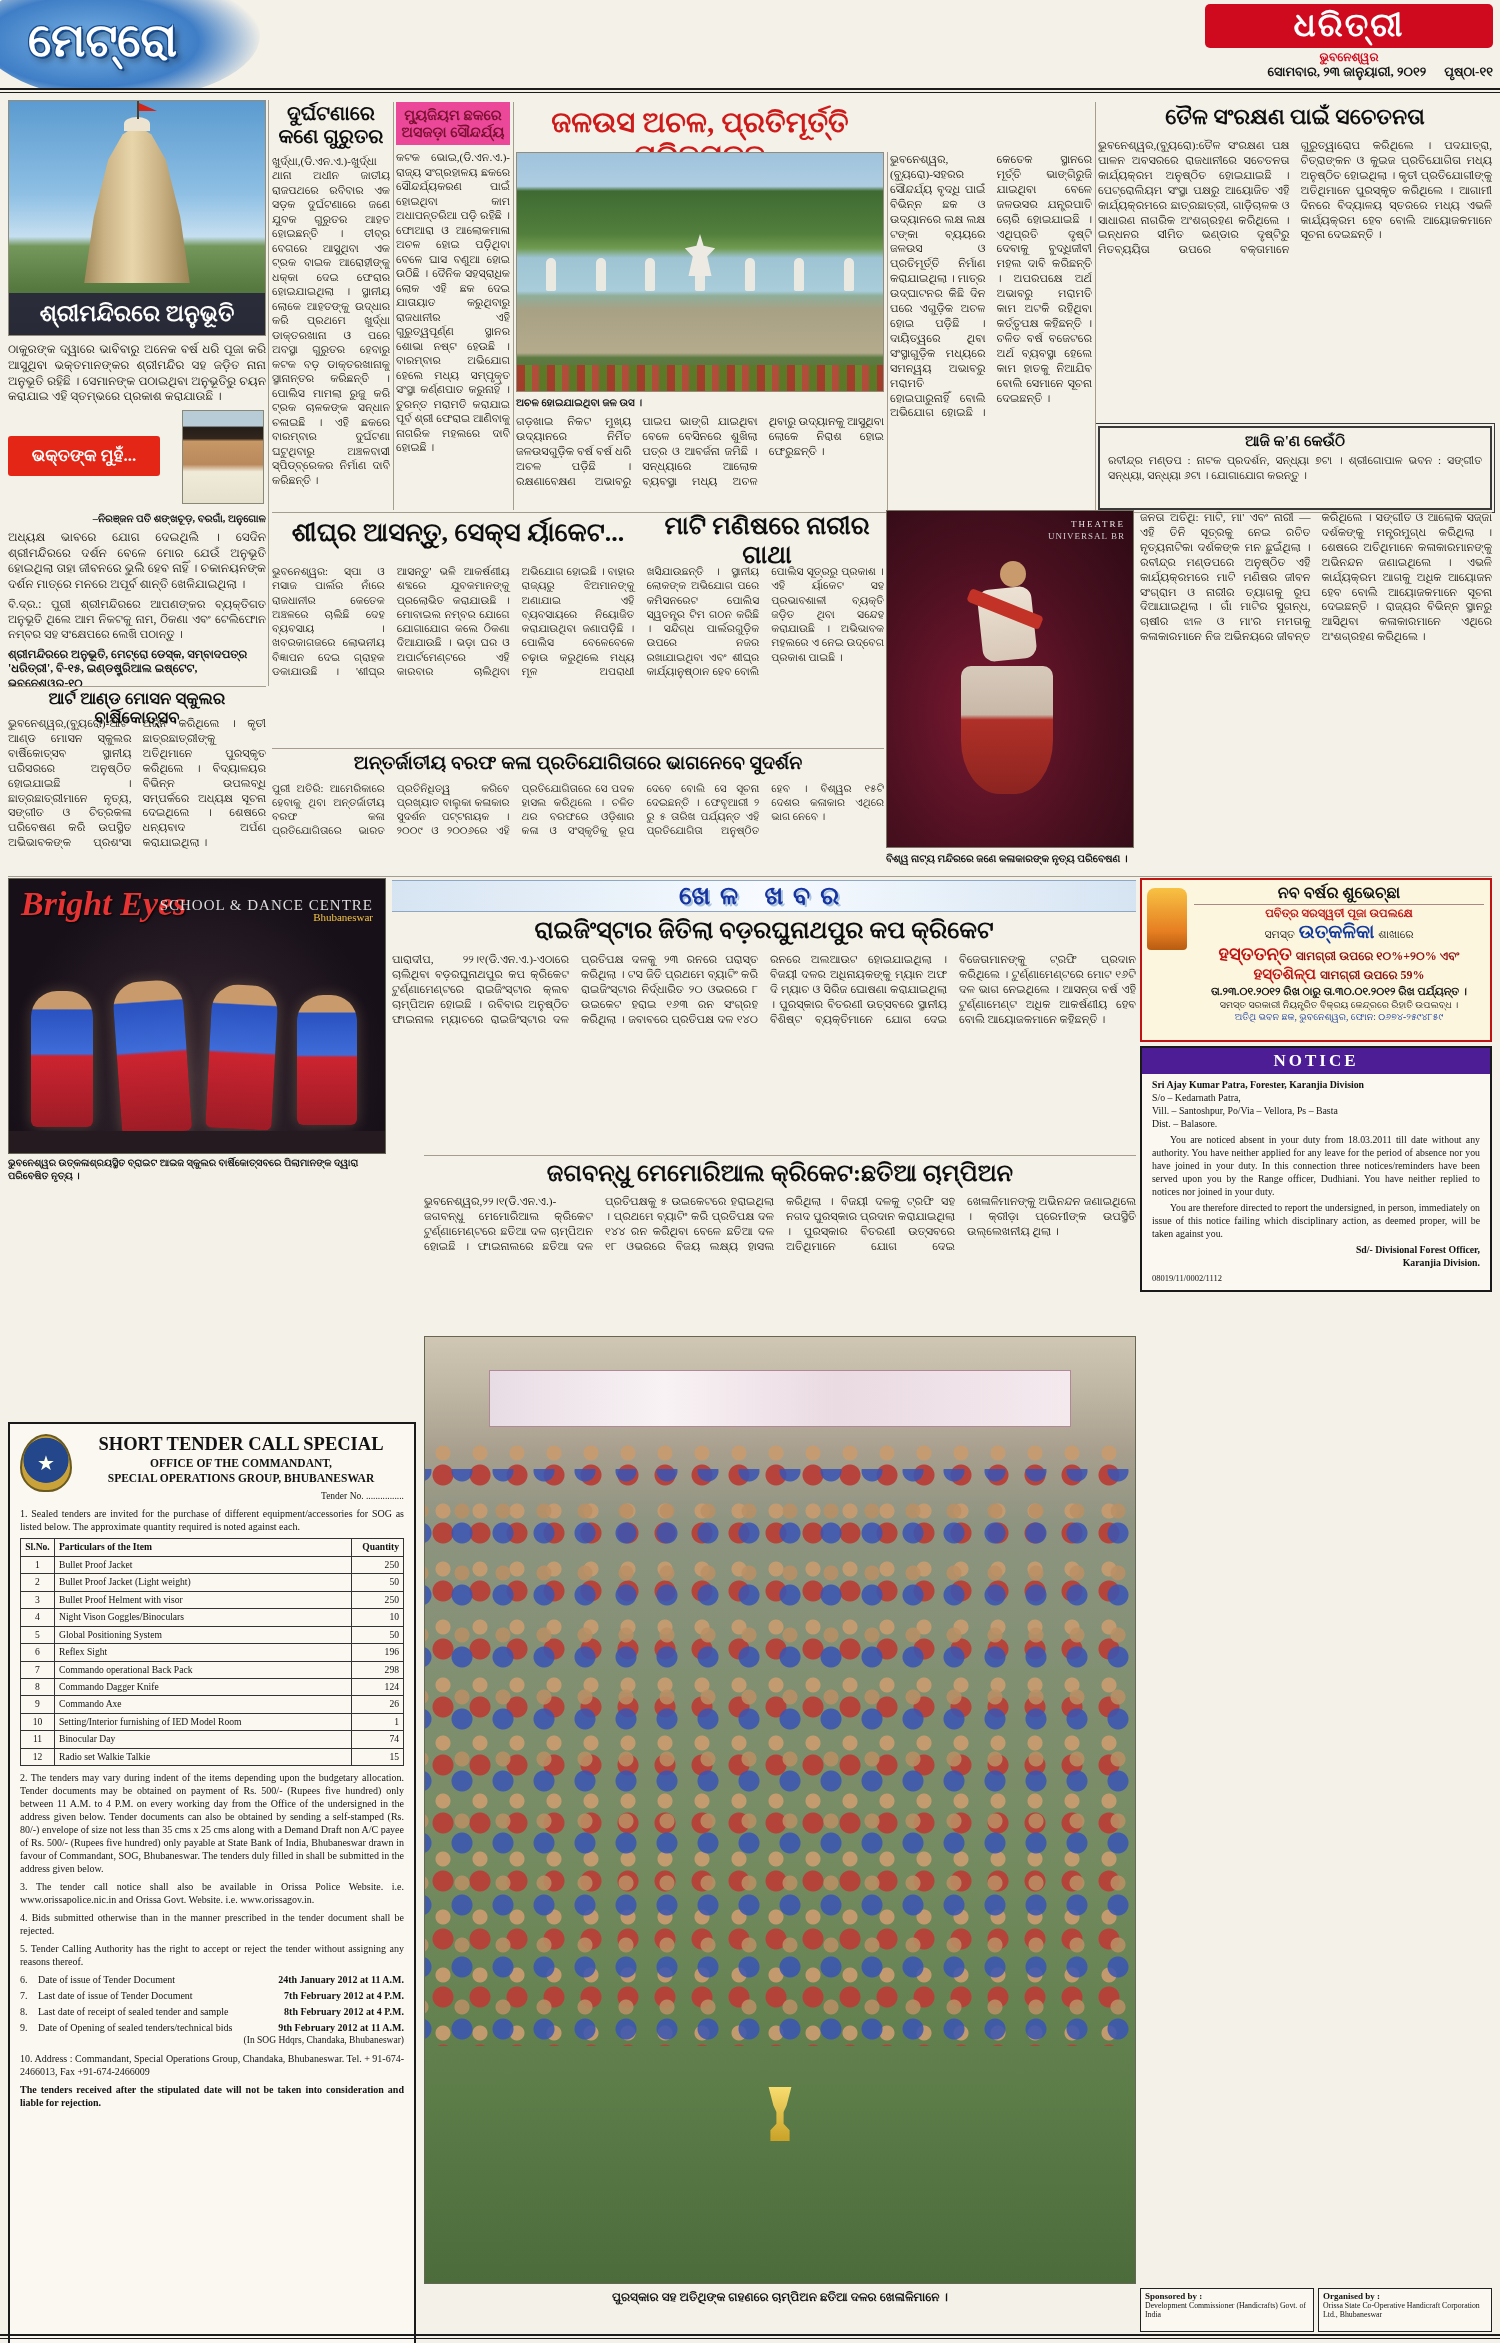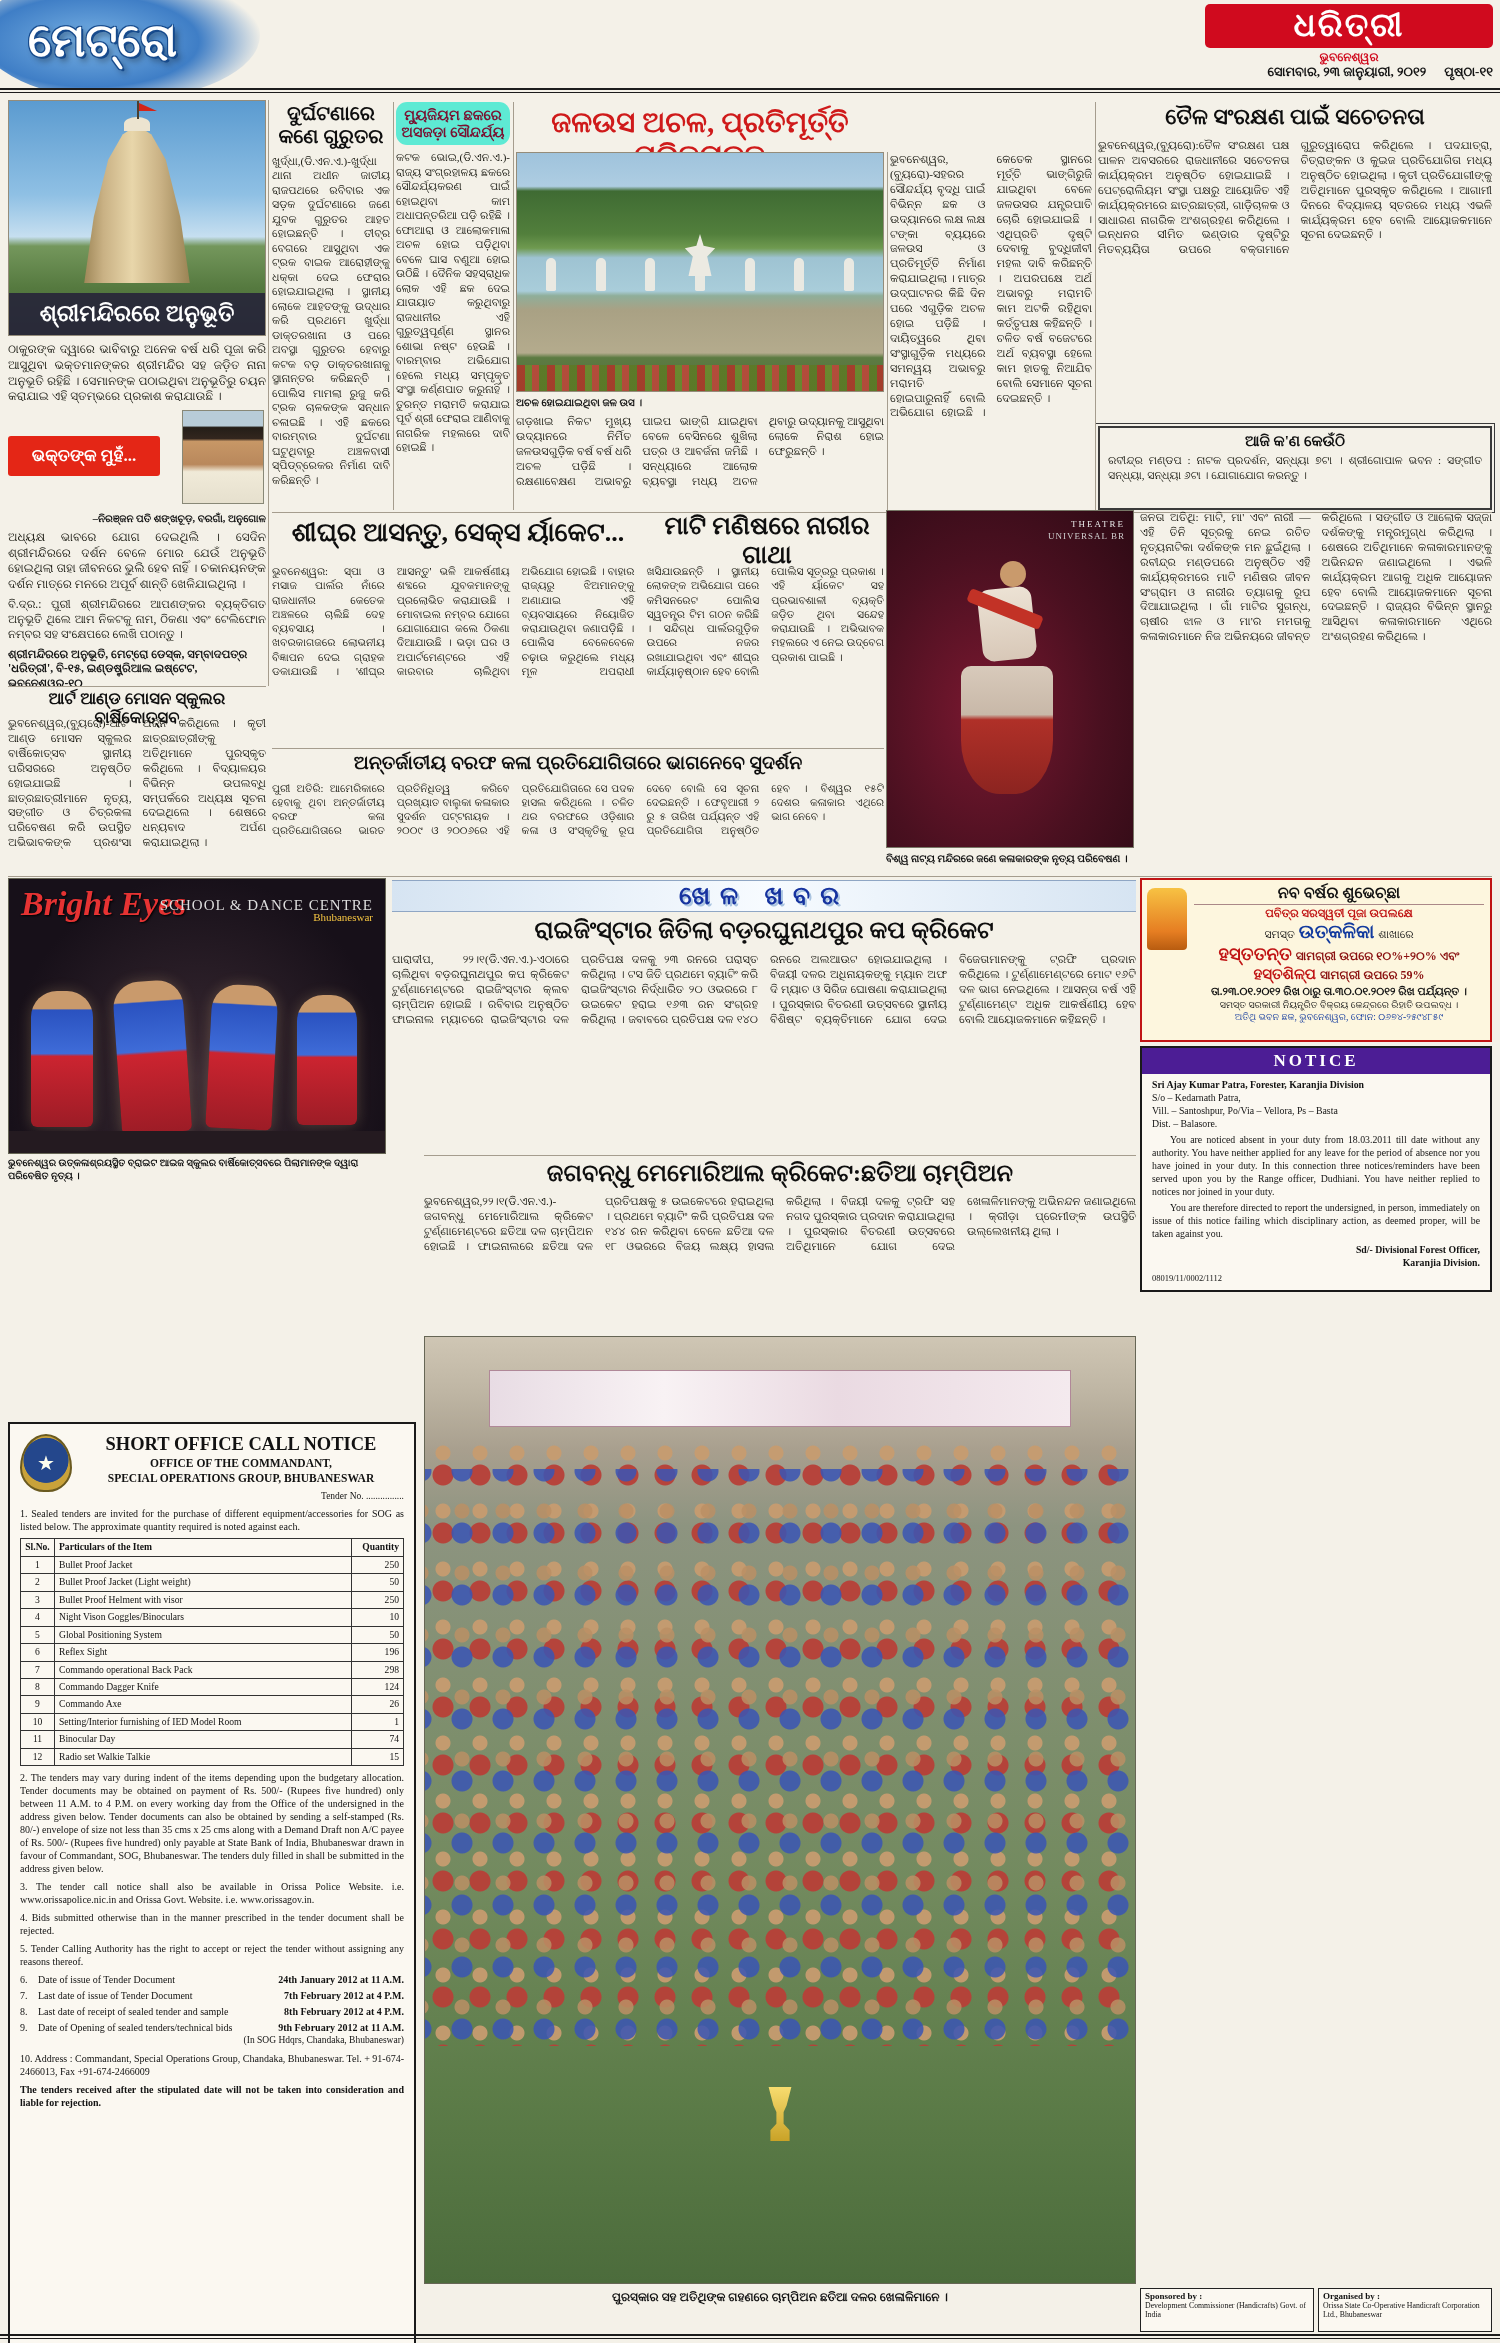--- a/index.html
+++ b/index.html
@@ -67,21 +67,21 @@
     <p style="font-size:11.5px;font-weight:bold;margin-top:4px;line-height:1.3;">ଶ୍ରୀମନ୍ଦିରରେ ଅନୁଭୂତି, ମେଟ୍ରୋ ଡେସ୍କ, ସମ୍ବାଦପତ୍ର 'ଧରିତ୍ରୀ', ବି-୧୫, ଇଣ୍ଡଷ୍ଟ୍ରିଆଲ ଇଷ୍ଟେଟ, ଭୁବନେଶ୍ୱର-୧୦</p>
 
   </div>
 
   <div class="b" style="left:272px;top:102px;width:118px;height:408px;overflow:hidden;">
     <h2 class="hl" style="font-size:20px;margin-bottom:6px;">ଦୁର୍ଘଟଣାରେ କଣେ ଗୁରୁତର</h2>
     <p class="jt" style="font-size:11px;">ଖୁର୍ଦ୍ଧା,(ଡି.ଏନ.ଏ.)-ଖୁର୍ଦ୍ଧା ଥାନା ଅଧୀନ ଜାତୀୟ ରାଜପଥରେ ରବିବାର ଏକ ସଡ଼କ ଦୁର୍ଘଟଣାରେ ଜଣେ ଯୁବକ ଗୁରୁତର ଆହତ ହୋଇଛନ୍ତି । ତୀବ୍ର ବେଗରେ ଆସୁଥିବା ଏକ ଟ୍ରକ ବାଇକ ଆରୋହୀଙ୍କୁ ଧକ୍କା ଦେଇ ଫେରାର ହୋଇଯାଇଥିଲା । ସ୍ଥାନୀୟ ଲୋକେ ଆହତଙ୍କୁ ଉଦ୍ଧାର କରି ପ୍ରଥମେ ଖୁର୍ଦ୍ଧା ଡାକ୍ତରଖାନା ଓ ପରେ ଅବସ୍ଥା ଗୁରୁତର ହେବାରୁ କଟକ ବଡ଼ ଡାକ୍ତରଖାନାକୁ ସ୍ଥାନାନ୍ତର କରିଛନ୍ତି । ପୋଲିସ ମାମଲା ରୁଜୁ କରି ଟ୍ରକ ଚାଳକଙ୍କ ସନ୍ଧାନ ଚଳାଇଛି । ଏହି ଛକରେ ବାରମ୍ବାର ଦୁର୍ଘଟଣା ଘଟୁଥିବାରୁ ଅଞ୍ଚଳବାସୀ ସ୍ପିଡ୍‌ବ୍ରେକର ନିର୍ମାଣ ଦାବି କରିଛନ୍ତି ।</p>
   </div>
 
   <div class="b" style="left:396px;top:102px;width:114px;height:408px;overflow:hidden;">
-    <h2 class="hl" style="font-size:14.5px;background:#5eead4;color:#7a1030;padding:5px 3px;margin-bottom:5px;border-radius:11px;">ମ୍ୟୁଜିୟମ ଛକରେ ଅସଜଡ଼ା ସୌନ୍ଦର୍ଯ୍ୟ</h2>
+    <h2 class="hl" style="font-size:14.5px;background:#ec4899;color:#7a1030;padding:5px 3px;margin-bottom:5px;">ମ୍ୟୁଜିୟମ ଛକରେ ଅସଜଡ଼ା ସୌନ୍ଦର୍ଯ୍ୟ</h2>
     <p class="jt" style="font-size:11px;">କଟକ ଭୋଇ,(ଡି.ଏନ.ଏ.)-ରାଜ୍ୟ ସଂଗ୍ରହାଳୟ ଛକରେ ସୌନ୍ଦର୍ଯ୍ୟକରଣ ପାଇଁ ହୋଇଥିବା କାମ ଅଧାପନ୍ତରିଆ ପଡ଼ି ରହିଛି । ଫୋଆରା ଓ ଆଲୋକମାଳା ଅଚଳ ହୋଇ ପଡ଼ିଥିବା ବେଳେ ଘାସ ବଣୁଆ ହୋଇ ଉଠିଛି । ଦୈନିକ ସହସ୍ରାଧିକ ଲୋକ ଏହି ଛକ ଦେଇ ଯାତାୟାତ କରୁଥିବାରୁ ରାଜଧାନୀର ଏହି ଗୁରୁତ୍ୱପୂର୍ଣ୍ଣ ସ୍ଥାନର ଶୋଭା ନଷ୍ଟ ହେଉଛି । ବାରମ୍ବାର ଅଭିଯୋଗ ହେଲେ ମଧ୍ୟ ସମ୍ପୃକ୍ତ ସଂସ୍ଥା କର୍ଣ୍ଣପାତ କରୁନାହିଁ । ତୁରନ୍ତ ମରାମତି କରାଯାଇ ପୂର୍ବ ଶ୍ରୀ ଫେରାଇ ଆଣିବାକୁ ନାଗରିକ ମହଲରେ ଦାବି ହୋଇଛି ।</p>
   </div>
 
   <h1 class="b hl" style="left:516px;top:106px;width:368px;font-size:29px;color:#cf1a1a;">ଜଳଉସ ଅଚଳ, ପ୍ରତିମୂର୍ତ୍ତି ପରିତ୍ୟକ୍ତ</h1>
   <div class="b" style="left:516px;top:152px;width:368px;height:240px;overflow:hidden;border:1px solid #948c7a;">
     <div style="position:absolute;inset:0;background:linear-gradient(180deg,#9fc3dc 0%,#aecde2 14%,#3f6b33 16%,#527f3c 34%,#6f9a50 40%,#9ec3d2 44%,#a9cdda 58%,#8fae9a 60%,#a9a184 66%,#b4ab8d 84%,#5d7b42 86%,#50703c 100%);"></div>
     <div style="position:absolute;left:8%;right:8%;top:44%;height:14%;display:flex;justify-content:space-between;">
       <i style="width:10px;background:#e9e9e2;border-radius:6px 6px 2px 2px;"></i>
       <i style="width:10px;background:#e9e9e2;border-radius:6px 6px 2px 2px;"></i>
       <i style="width:10px;background:#e9e9e2;border-radius:6px 6px 2px 2px;"></i>
@@ -205,21 +205,21 @@
     <div style="position:absolute;left:9%;top:3.5%;width:82%;height:6%;background:linear-gradient(90deg,#e8dce4,#f8f2f4 30%,#eadae2 60%,#f4eaee);border:1px solid #b08898;"></div>
     <div style="position:absolute;left:0;right:0;top:11%;height:64%;opacity:.95;background-image:radial-gradient(circle at 18px 12px,#c79c70 0 7px,rgba(0,0,0,0) 8px),radial-gradient(circle at 18px 34px,#b84038 0 10px,rgba(0,0,0,0) 11px);background-size:37px 58px;"></div>
     <div style="position:absolute;left:0;right:0;top:14%;height:62%;opacity:.85;background-image:radial-gradient(circle at 18px 12px,#bb9065 0 7px,rgba(0,0,0,0) 8px),radial-gradient(circle at 18px 34px,#3a55b5 0 10px,rgba(0,0,0,0) 11px);background-size:41px 62px;background-position:19px 30px;"></div>
     <div style="position:absolute;left:50%;bottom:15%;transform:translateX(-50%);width:30px;height:54px;background:linear-gradient(180deg,#f7dc6f,#c9a227);clip-path:polygon(12% 0,88% 0,72% 34%,62% 46%,62% 68%,82% 80%,82% 100%,18% 100%,18% 80%,38% 68%,38% 46%,28% 34%);box-shadow:0 0 10px rgba(255,230,120,.6);"></div>
   </div>
   <p class="b cap" style="left:424px;top:2290px;width:712px;text-align:center;font-size:12px;">ପୁରସ୍କାର ସହ ଅତିଥିଙ୍କ ଗହଣରେ ଚାମ୍ପିଅନ ଛତିଆ ଦଳର ଖେଳାଳିମାନେ ।</p>
 
   <div class="b boxed tender" style="left:8px;top:1176px;width:408px;height:1154px;">
     <div style="position:absolute;left:10px;top:10px;width:52px;height:58px;background:radial-gradient(circle at 50% 45%,#24478c 0 58%,#c9a23a 60% 100%);border-radius:50% 50% 46% 46%/58% 58% 42% 42%;display:flex;align-items:center;justify-content:center;color:#ffe;font-size:20px;border:2px solid #6a5a20;">★</div>
     <div style="padding-left:58px;">
-      <div style="text-align:center;font-weight:bold;font-size:18.5px;">SHORT OFFICE CALL NOTICE</div>
+      <div style="text-align:center;font-weight:bold;font-size:18.5px;">SHORT TENDER CALL SPECIAL</div>
       <div style="text-align:center;font-weight:bold;font-size:11.5px;">OFFICE OF THE COMMANDANT,</div>
       <div style="text-align:center;font-weight:bold;font-size:11.5px;">SPECIAL OPERATIONS GROUP, BHUBANESWAR</div>
     </div>
     <div style="text-align:right;margin-top:4px;font-size:9.5px;">Tender No. ................</div>
     <p class="tp">1.  Sealed tenders are invited for the purchase of different equipment/accessories for SOG as listed below. The approximate quantity required is noted against each.</p>
     <table>
       <tbody>
           <tr>
         <th class="sl">Sl.No.</th>
         <th>Particulars of the Item</th>

